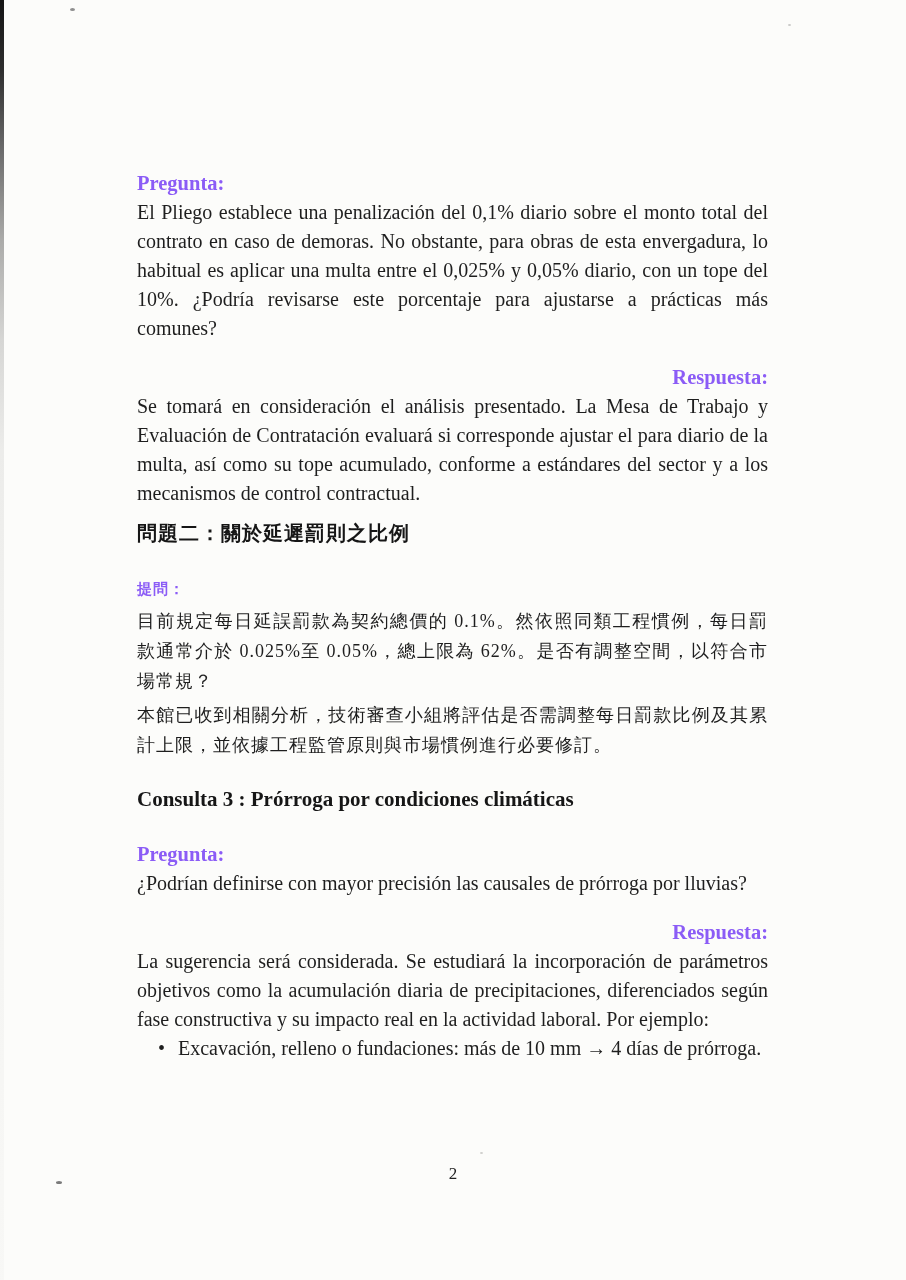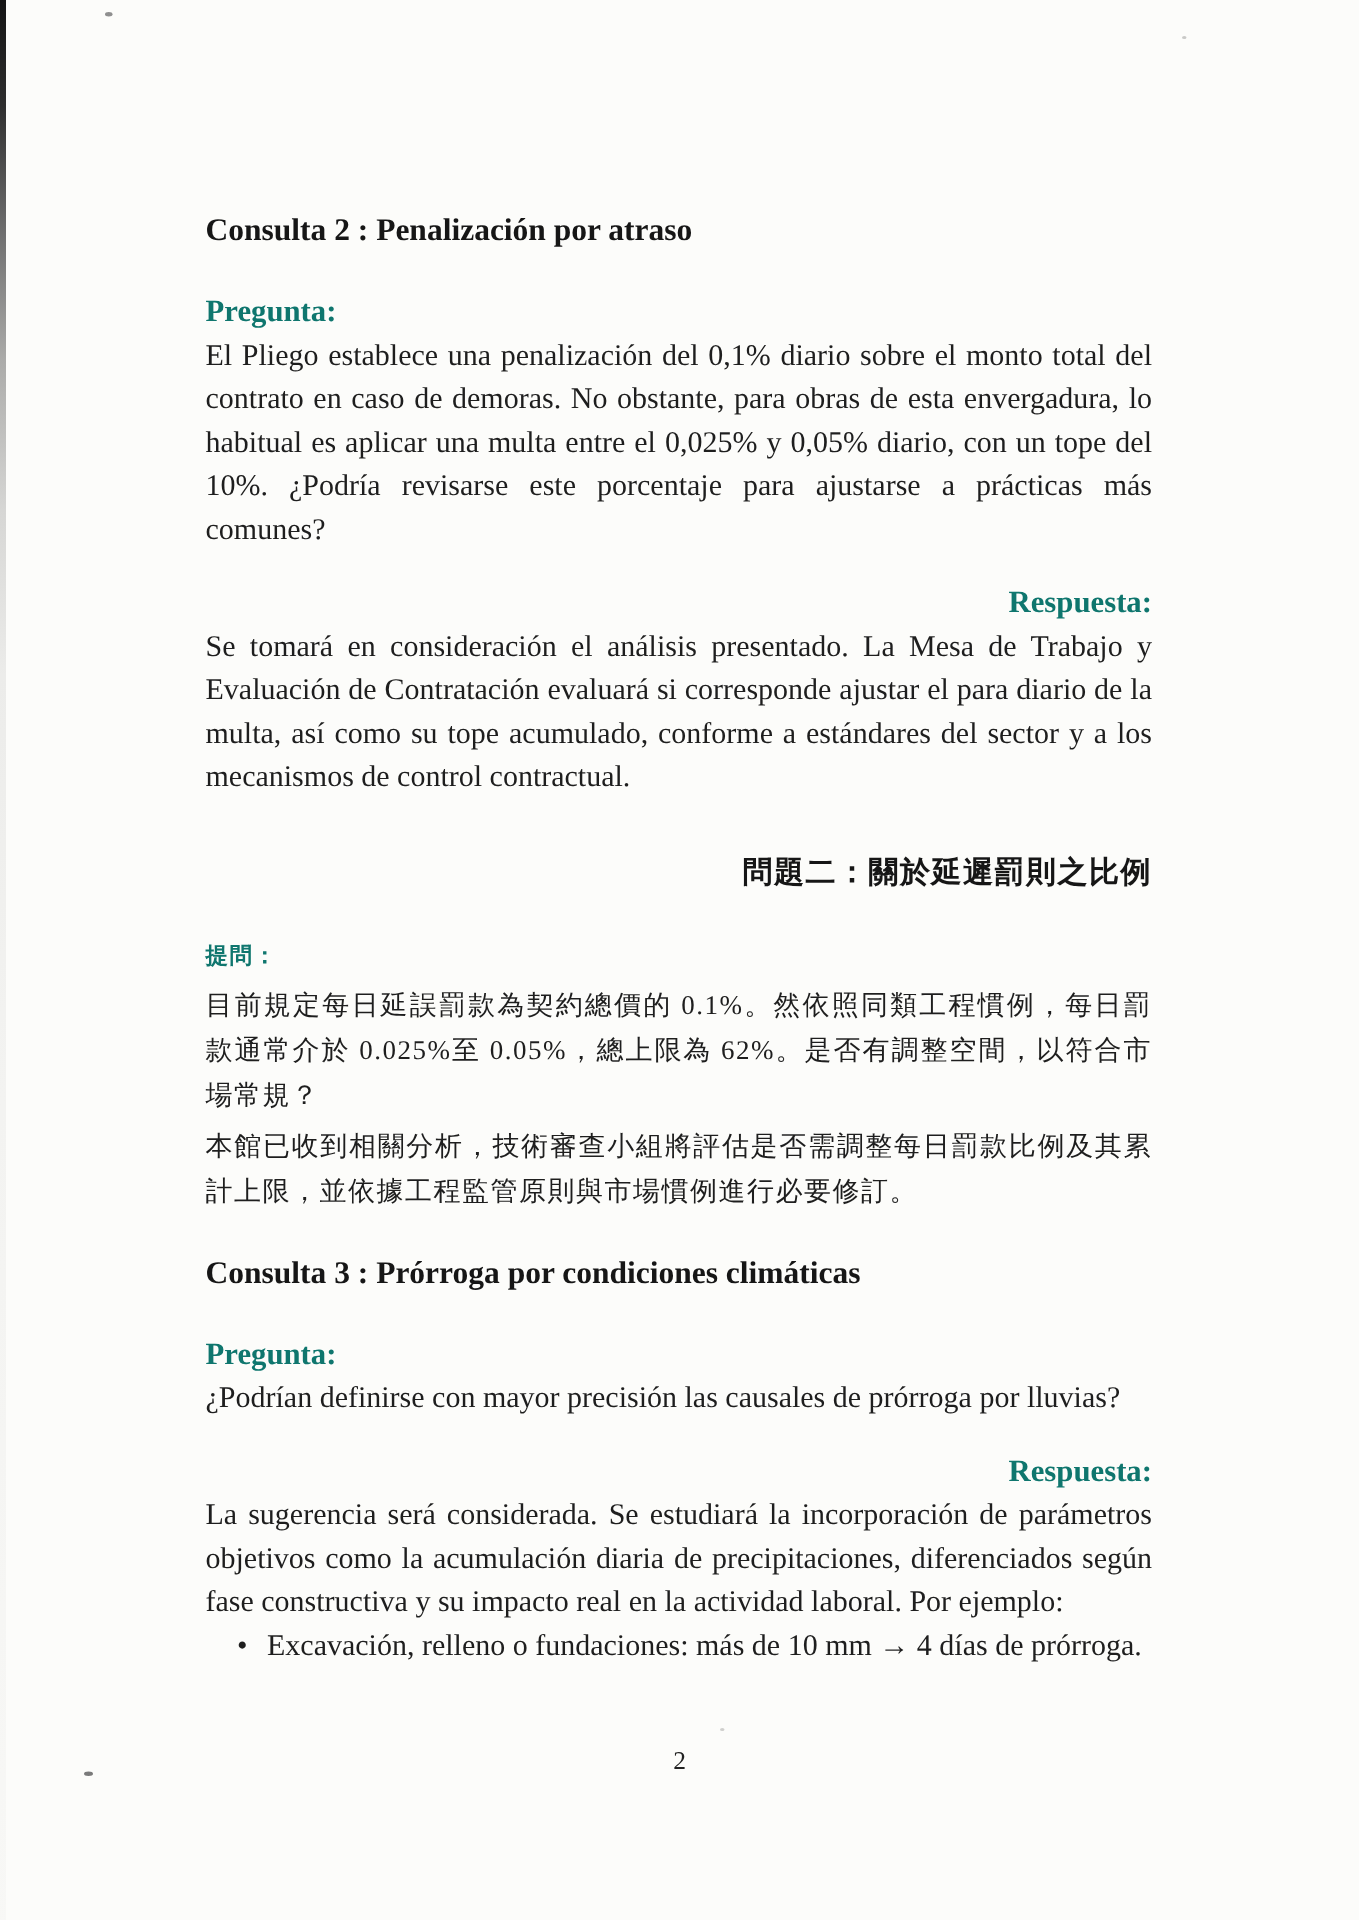--- a/index.html
+++ b/index.html
@@ -45,21 +45,21 @@
   .h-title {
     font-size: 21px;
     font-weight: bold;
     line-height: 25px;
     color: #161616;
   }
   .label {
     font-size: 20.5px;
     font-weight: bold;
     line-height: 25px;
-    color: #0f766e;
+    color: #8b5cf6;
   }
   .para {
     margin: 2px 0 0 0;
     font-size: 20px;
     line-height: 29px;
     text-align: justify;
   }
   .zh {
     letter-spacing: 1px;
   }
@@ -71,21 +71,21 @@
     font-size: 15px;
     line-height: 26px;
   }
   .para.zh {
     font-size: 18px;
     line-height: 30px;
     margin-top: 4px;
   }
   .mt-label { margin-top: 30px; }
   .mt-resp  { margin-top: 22px; text-align: right; }
-  .mt-zhtitle { margin-top: 36px; text-align: right; }
+  .mt-zhtitle { margin-top: 12px; }
   .mt-zhresp { margin-top: 21px; margin-bottom: 0; }
   .mt-c3 { margin-top: 27px; }
   ul.bullets {
     margin: 0;
     padding: 0;
     list-style: none;
   }
   ul.bullets li {
     position: relative;
     padding-left: 41px;
@@ -115,21 +115,20 @@
 <div class="page">
 
   <div class="edge-strip"></div>
   <div class="speck" style="left:70px; top:8px; width:5px; height:3px; background:#8f8f8f;"></div>
   <div class="speck" style="left:56px; top:1181px; width:6px; height:3px; background:#7a7a7a;"></div>
   <div class="speck" style="left:788px; top:24px; width:3px; height:2px; background:#c9c9c7;"></div>
   <div class="speck" style="left:480px; top:1152px; width:3px; height:2px; background:#cfcfcd;"></div>
 
   <div class="content">
 
-    <div class="h-title">Consulta 2 : Penalización por atraso</div>
 
     <div class="label mt-label">Pregunta:</div>
     <p class="para">El Pliego establece una penalización del 0,1% diario sobre el monto total del contrato en caso de demoras. No obstante, para obras de esta envergadura, lo habitual es aplicar una multa entre el 0,025% y 0,05% diario, con un tope del 10%. ¿Podría revisarse este porcentaje para ajustarse a prácticas más comunes?</p>
 
     <div class="label mt-resp">Respuesta:</div>
     <p class="para">Se tomará en consideración el análisis presentado. La Mesa de Trabajo y Evaluación de Contratación evaluará si corresponde ajustar el para diario de la multa, así como su tope acumulado, conforme a estándares del sector y a los mecanismos de control contractual.</p>
 
     <div class="h-title zh mt-zhtitle">問題二：關於延遲罰則之比例</div>
 
     <div class="label zh mt-label">提問：</div>

